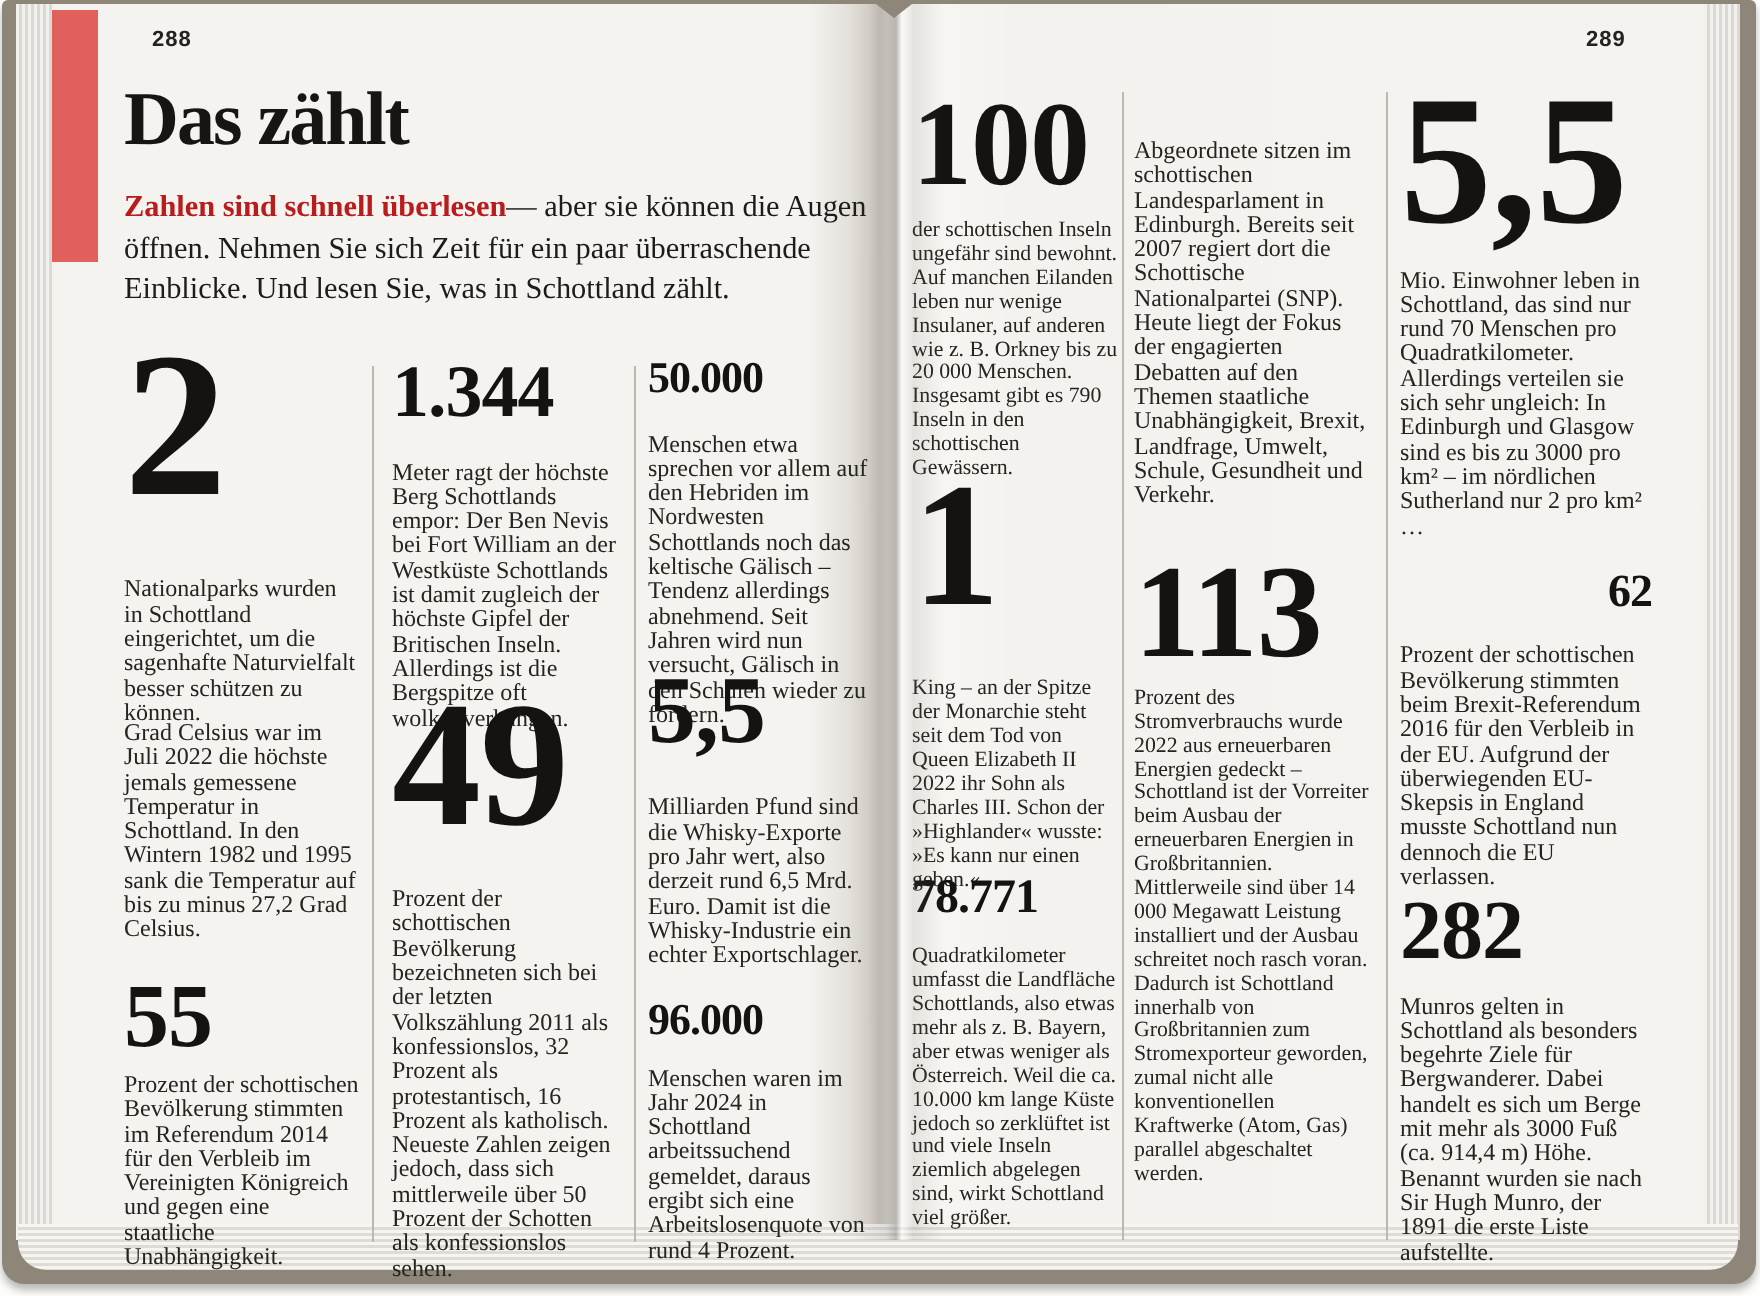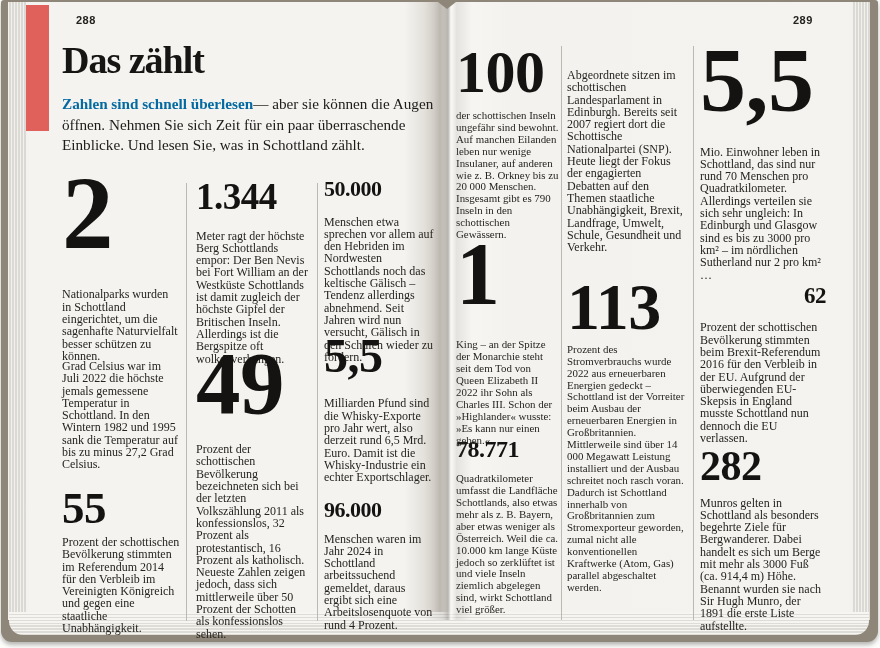--- a/index.html
+++ b/index.html
@@ -27,21 +27,21 @@
     border-left:9px solid transparent;border-right:9px solid transparent;border-top:7px solid #8e8779;}
   .red-tab{position:absolute;left:26px;top:5px;width:23px;height:126px;background:#e0615b;z-index:2;}
   .divider{position:absolute;width:1px;background:#bcb9b3;z-index:2;}
   
   .ui{position:absolute;inset:0;z-index:2;}
   .pagenum{position:absolute;top:14px;font-family:"Liberation Sans",sans-serif;
     font-weight:bold;font-size:11px;letter-spacing:.5px;color:#23221f;}
   .title{position:absolute;left:62px;top:38px;font-size:38px;font-weight:bold;
     letter-spacing:-1px;color:#161514;}
   .intro{position:absolute;left:62px;top:94px;width:392px;font-size:15.2px;line-height:1.36;color:#1d1c1a;}
-  .intro .lead{font-weight:bold;color:#0369a1;}
+  .intro .lead{font-weight:bold;color:#b91c1c;}
   .fact{position:absolute;}
   .num{font-weight:bold;line-height:.8;letter-spacing:-.5px;color:#141311;white-space:nowrap;}
   .cap{font-size:12px;line-height:12.3px;color:#26241f;hyphens:auto;overflow-wrap:break-word;}
   .cap-sm{font-size:10.9px;line-height:11.9px;}
 </style>
 </head>
 <body>
 
 <div class="cover"></div>
 <div class="spread"></div>
@@ -114,21 +114,21 @@
   <div class="fact" style="left:567px;top:52px;width:118px;">
     <div class="cap" style="margin-top:17px;">Abgeordnete sitzen im schottischen Landesparlament in Edinburgh. Bereits seit 2007 regiert dort die Schottische Nationalpartei (SNP). Heute liegt der Fokus der engagierten Debatten auf den Themen staatliche Unabhängigkeit, Brexit, Landfrage, Umwelt, Schule, Gesundheit und Verkehr.</div>
   </div>
   <div class="fact" style="left:567px;top:281px;width:118px;">
     <div class="num" style="font-size:66px;">113</div>
     <div class="cap cap-sm" style="margin-top:10px;">Prozent des Stromverbrauchs wurde 2022 aus erneuerbaren Energien gedeckt – Schottland ist der Vorreiter beim Ausbau der erneuerbaren Energien in Großbritannien. Mittlerweile sind über 14 000 Megawatt Leistung installiert und der Ausbau schreitet noch rasch voran. Dadurch ist Schottland innerhalb von Großbritannien zum Stromexporteur geworden, zumal nicht alle konventionellen Kraftwerke (Atom, Gas) parallel abgeschaltet werden.</div>
   </div>
 
   <div class="fact" style="left:700px;top:44px;width:126px;">
     <div class="num" style="font-size:92px;">5,5</div>
-    <div class="cap" style="margin-top:28px;">Mio. Einwohner leben in Schottland, das sind nur rund 70 Menschen pro Quadratkilometer. Allerdings verteilen sie sich sehr ungleich: In Edinburgh und Glasgow sind es bis zu 3000 pro km² – im nördlichen Sutherland nur 2 pro km² …</div>
+    <div class="cap" style="margin-top:16px;">Mio. Einwohner leben in Schottland, das sind nur rund 70 Menschen pro Quadratkilometer. Allerdings verteilen sie sich sehr ungleich: In Edinburgh und Glasgow sind es bis zu 3000 pro km² – im nördlichen Sutherland nur 2 pro km² …</div>
   </div>
   <div class="fact" style="left:700px;top:287px;width:126px;">
     <div class="num" style="font-size:23px;text-align:right;">62</div>
     <div class="cap" style="margin-top:16px;">Prozent der schottischen Bevölkerung stimmten beim Brexit-Referendum 2016 für den Verbleib in der EU. Aufgrund der überwiegenden EU-Skepsis in England musste Schottland nun dennoch die EU verlassen.</div>
   </div>
   <div class="fact" style="left:700px;top:450px;width:126px;">
     <div class="num" style="font-size:42px;">282</div>
     <div class="cap" style="margin-top:13px;">Munros gelten in Schottland als besonders begehrte Ziele für Bergwanderer. Dabei handelt es sich um Berge mit mehr als 3000 Fuß (ca. 914,4 m) Höhe. Benannt wurden sie nach Sir Hugh Munro, der 1891 die erste Liste aufstellte.</div>
   </div>
 </div>

